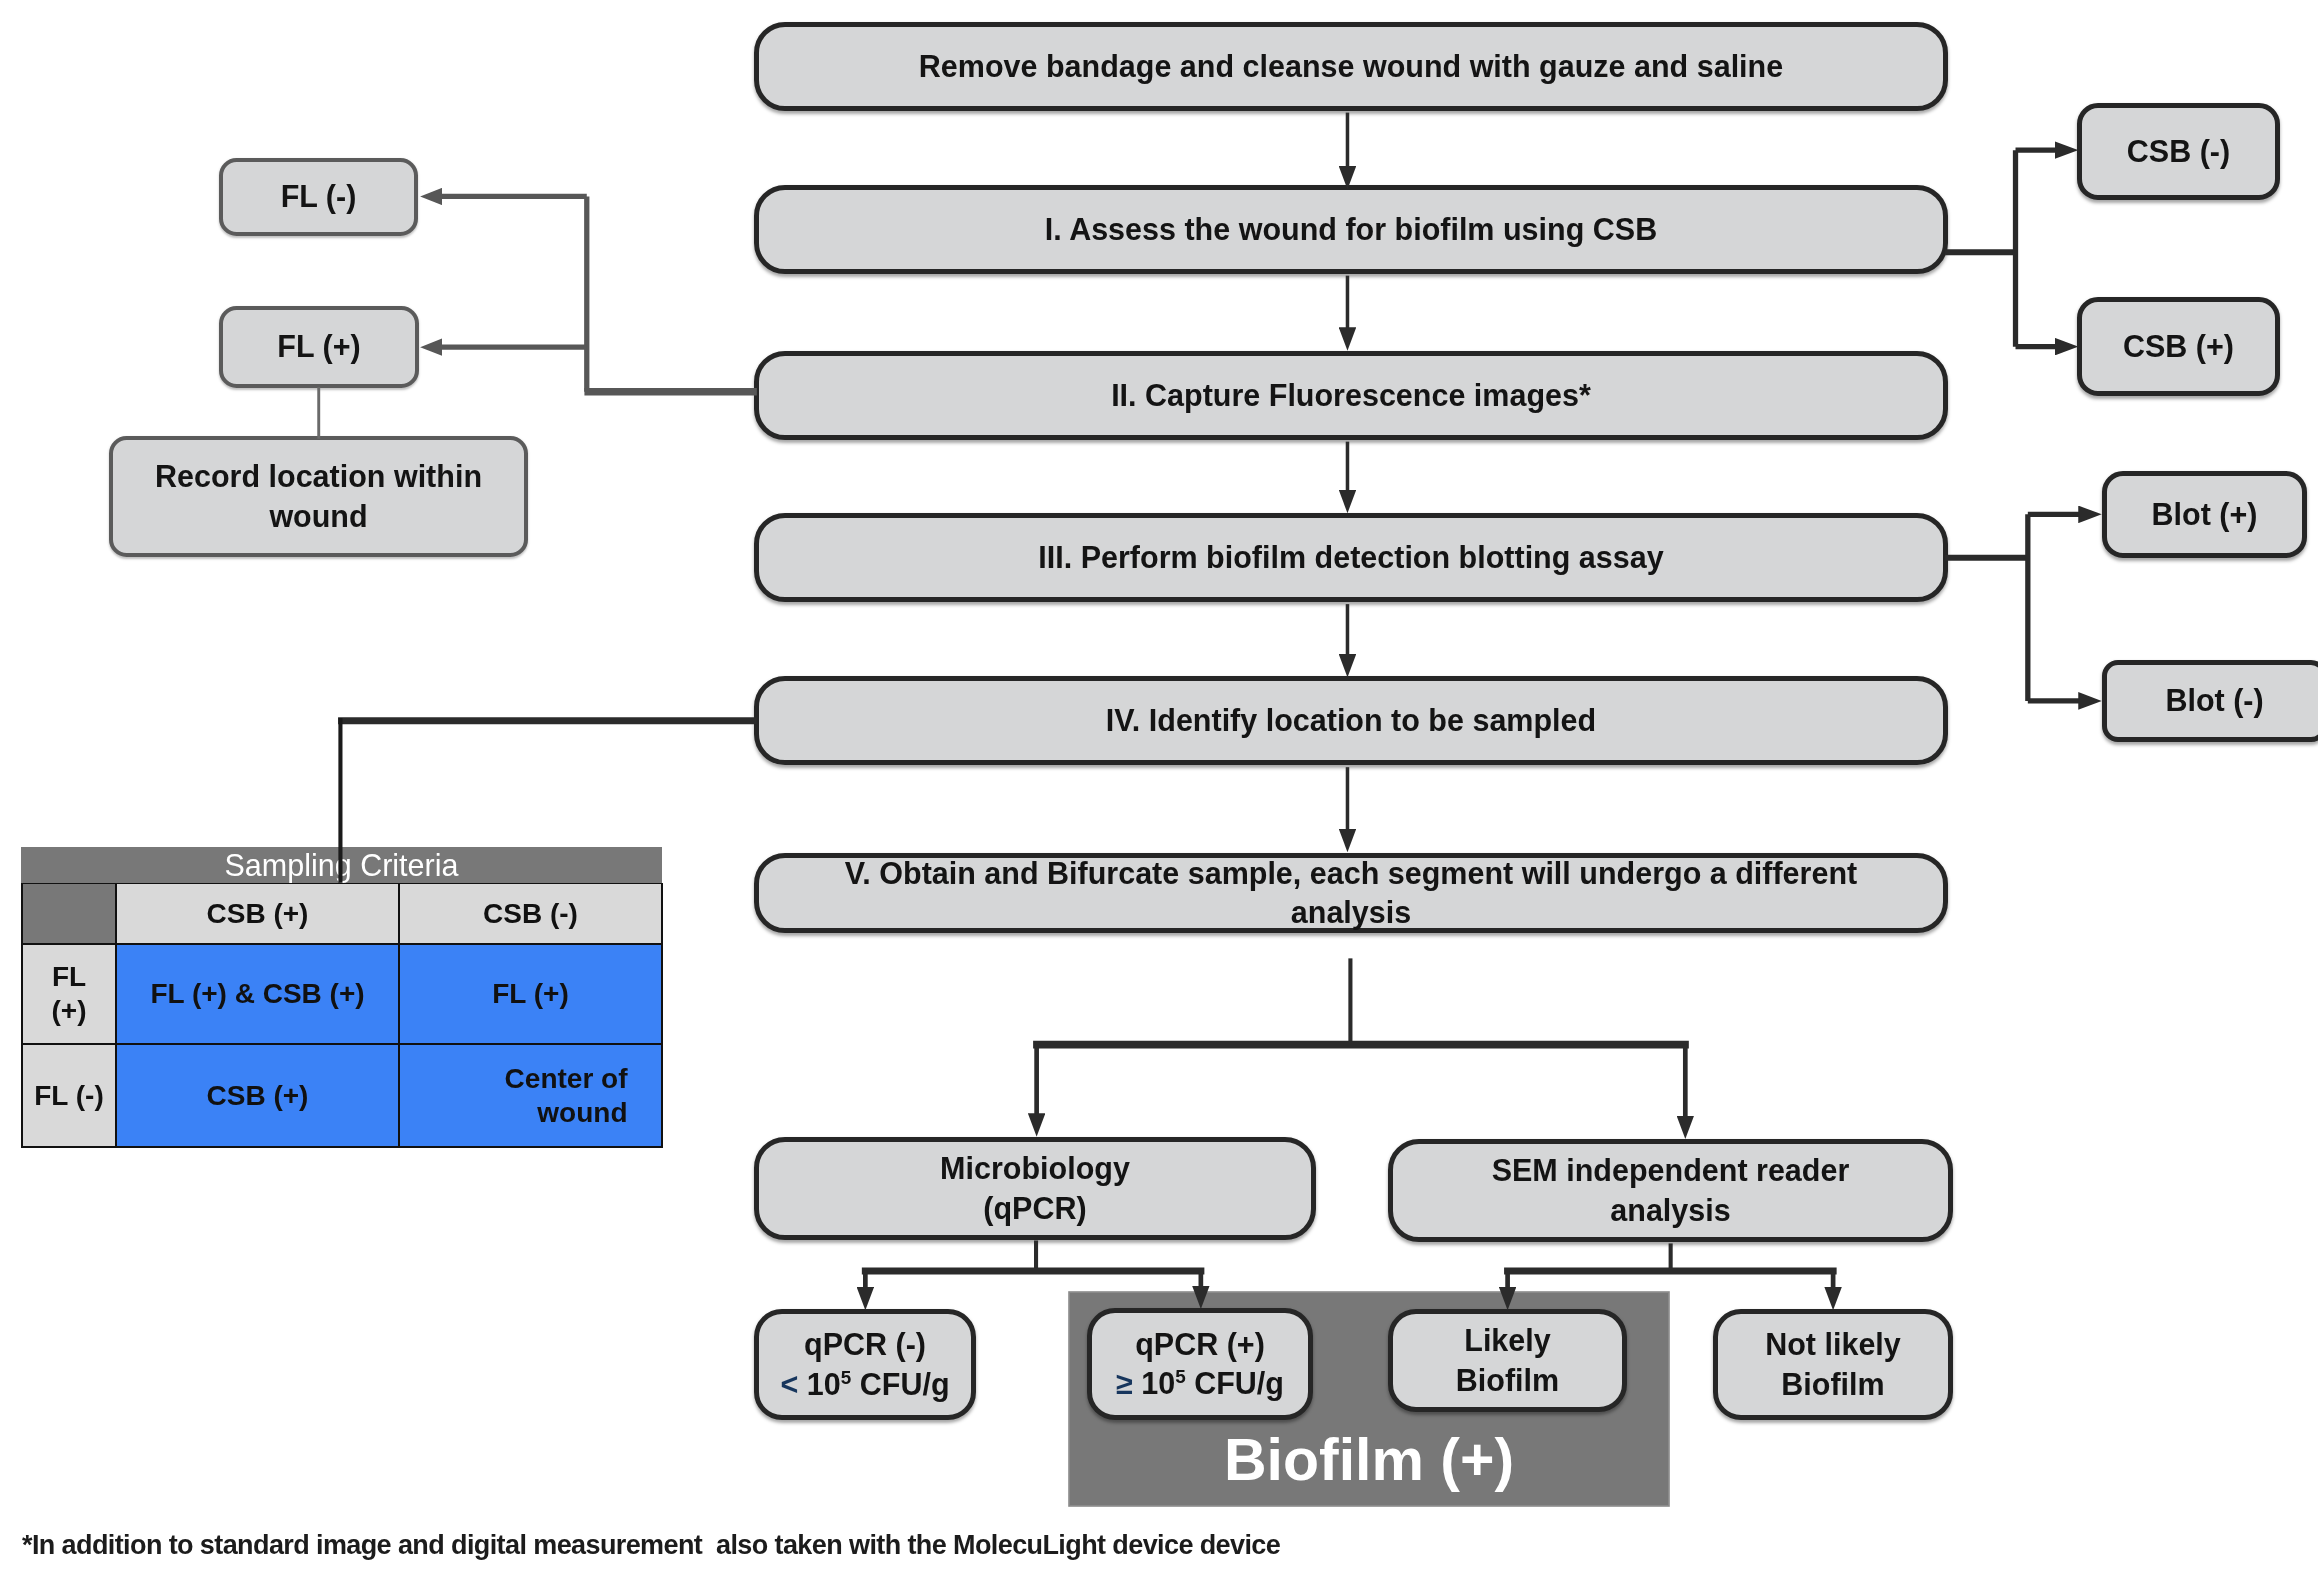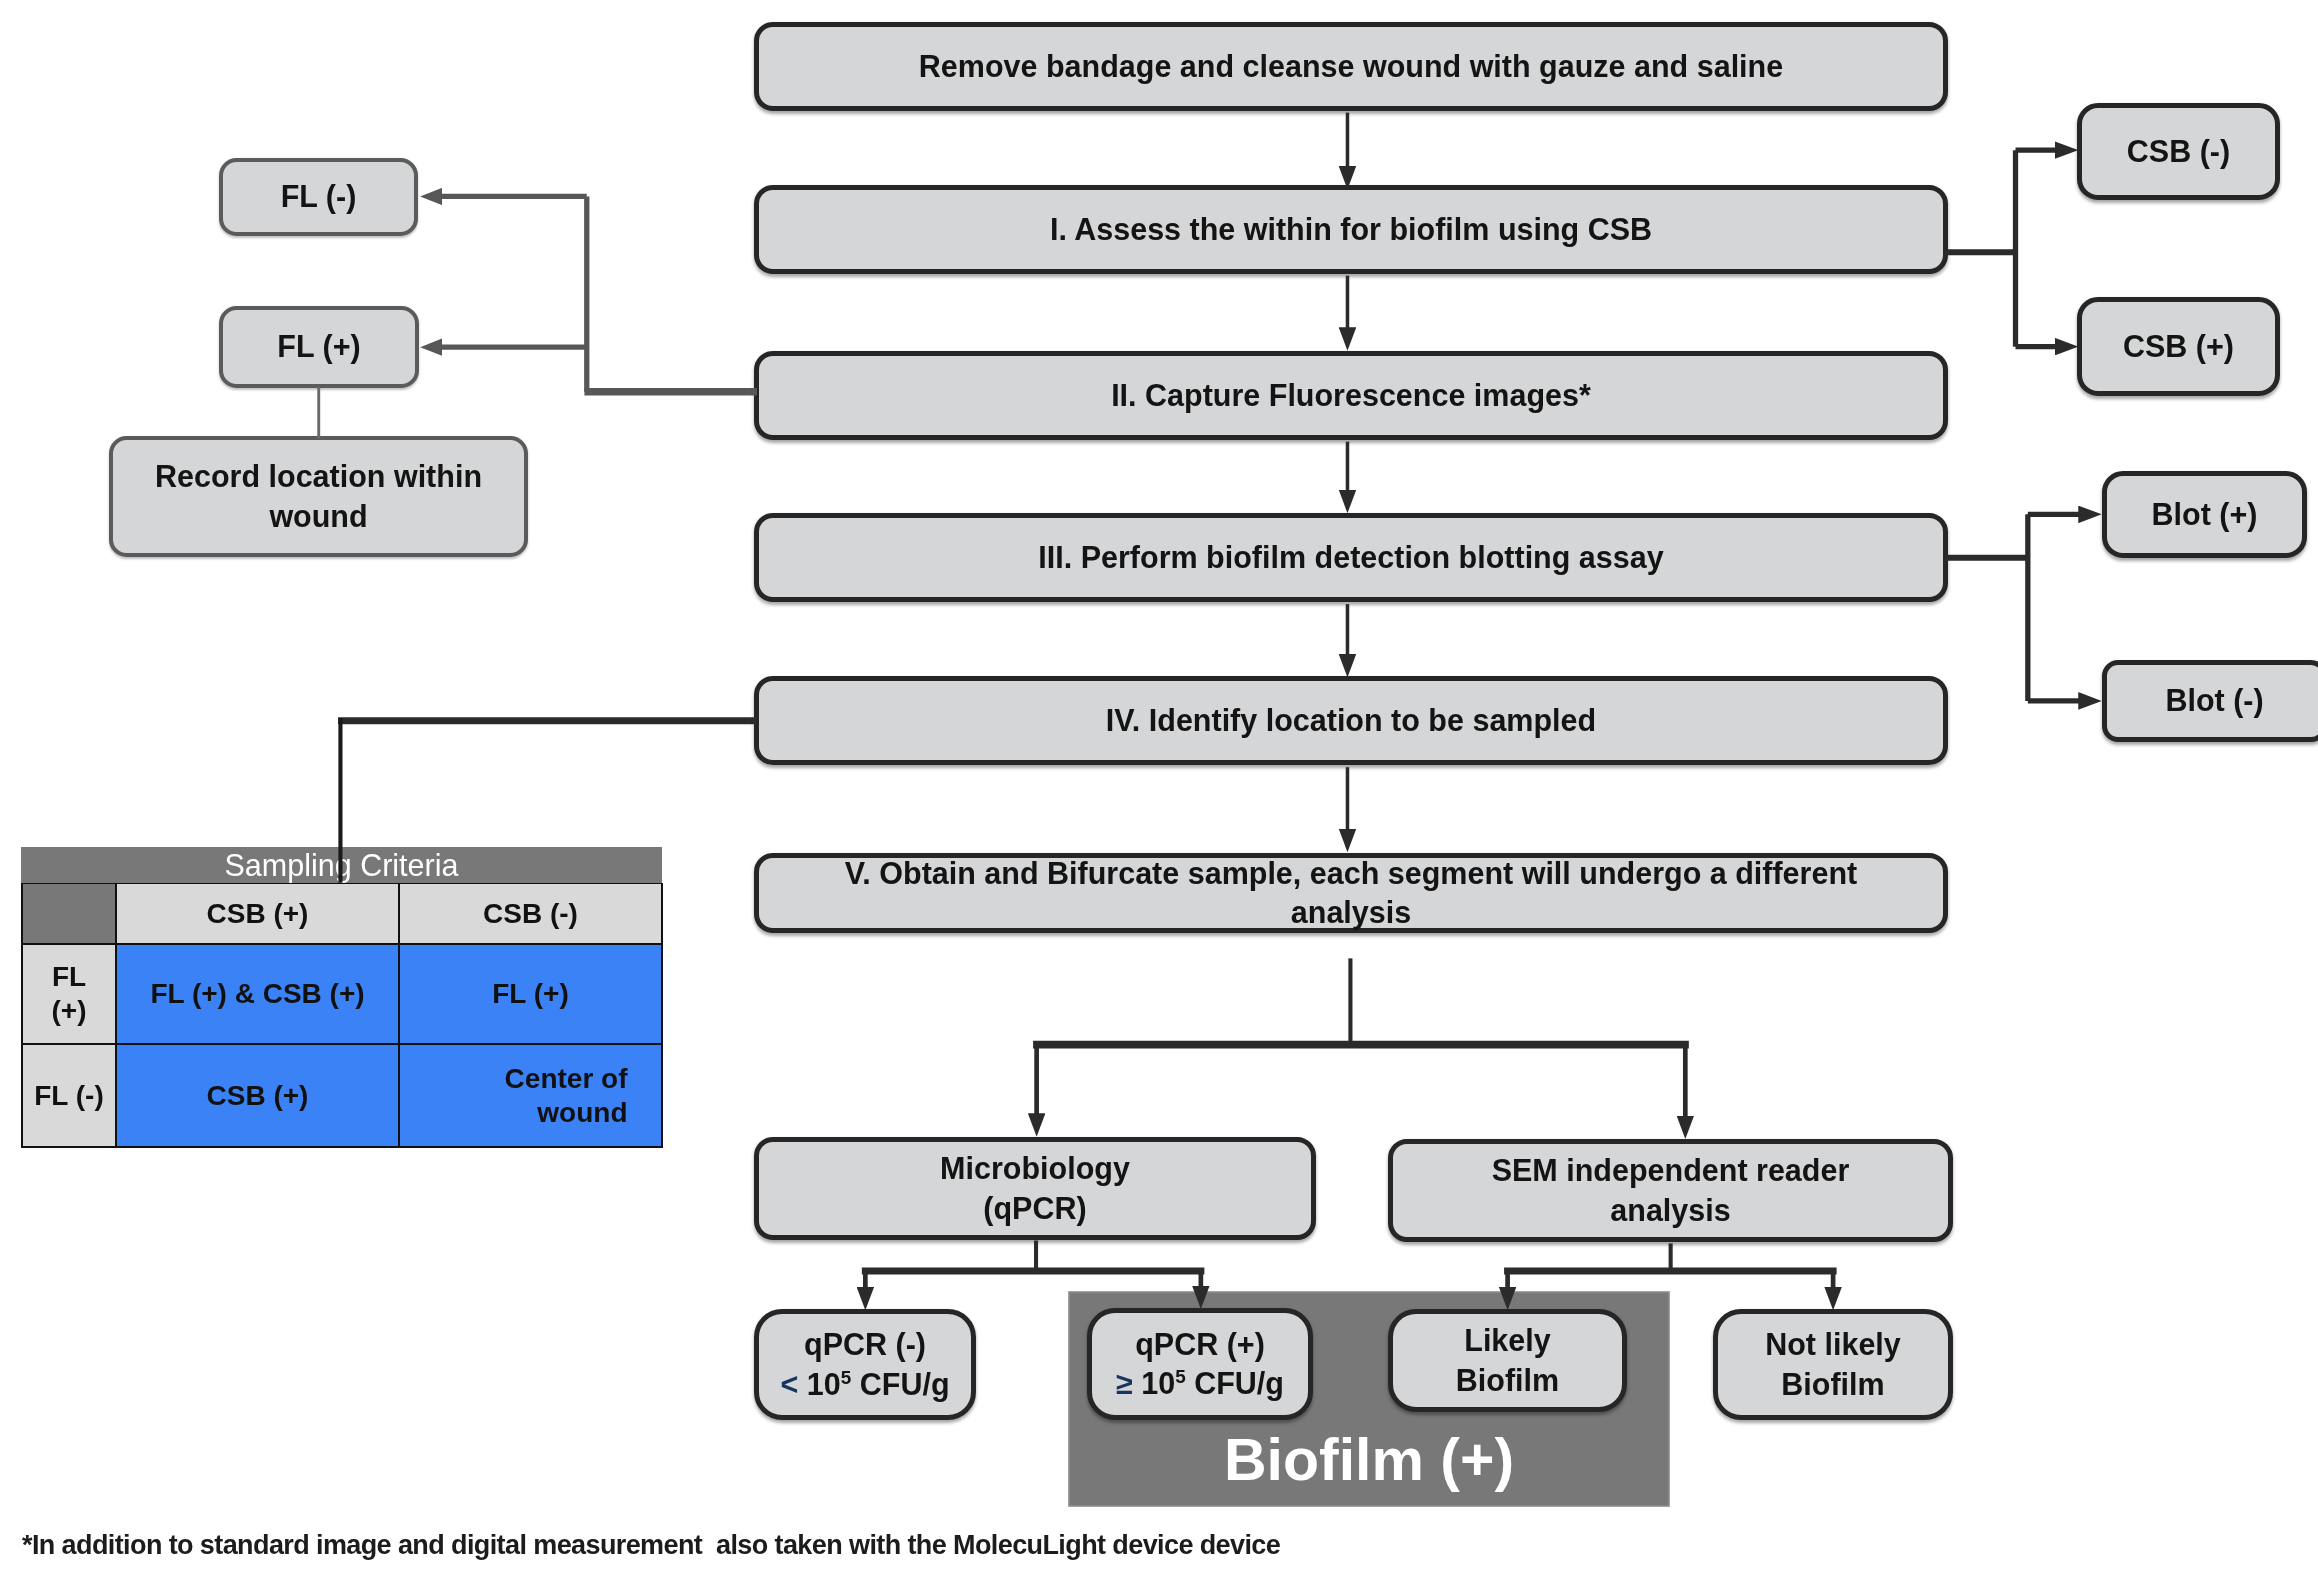--- a/index.html
+++ b/index.html
@@ -1,20 +1,20 @@
 <!DOCTYPE html>
 <html style="font-size:9.4px"><head>
 <meta charset="utf-8">
 <style>
   html,body{margin:0;padding:0;background:#ffffff;}
   body{font-family:"Liberation Sans", sans-serif;}
   #canvas{position:relative;width:2319px;height:1583px;background:#ffffff;overflow:hidden;}
 
   .box{position:absolute;box-sizing:border-box;background:#d5d6d7;border:5.3px solid #262626;
-       border-radius:19px;display:flex;flex-direction:column;align-items:center;justify-content:center;
+       border-radius:31px;display:flex;flex-direction:column;align-items:center;justify-content:center;
        text-align:center;font-weight:bold;color:#141414;font-size:30.5px;line-height:1.28;z-index:2;
        box-shadow:0 2.3px 3.5px rgba(0,0,0,0.35);}
   .box .pad{padding:0 23.5px;}
   .gray-border{border-color:#5b5b5b;border-width:4.7px;border-radius:17.6px;box-shadow:0 1.8px 2.3px rgba(0,0,0,0.25);}
   .r45{border-radius:28px;}
 
   .navy{color:#17365d;}
   sup{font-size:0.62em;}
 
   #connector-layer{position:absolute;left:0;top:0;z-index:6;pointer-events:none;}
@@ -47,21 +47,21 @@
 <div id="canvas">
 
   <div id="biofilm-panel">
     <div id="biofilm-label">Biofilm (+)</div>
   </div>
 
   <div class="box" style="left:754px;top:22px;width:1194px;height:89px;">
     <div class="pad">Remove bandage and cleanse wound with gauze and saline</div>
   </div>
   <div class="box" style="left:754px;top:185px;width:1194px;height:89px;">
-    <div class="pad">I. Assess the within for biofilm using CSB</div>
+    <div class="pad">I. Assess the wound for biofilm using CSB</div>
   </div>
   <div class="box" style="left:754px;top:351px;width:1194px;height:89px;">
     <div class="pad">II. Capture Fluorescence images*</div>
   </div>
   <div class="box" style="left:754px;top:513px;width:1194px;height:89px;">
     <div class="pad">III. Perform biofilm detection blotting assay</div>
   </div>
   <div class="box" style="left:754px;top:676px;width:1194px;height:89px;">
     <div class="pad">IV. Identify location to be sampled</div>
   </div>

